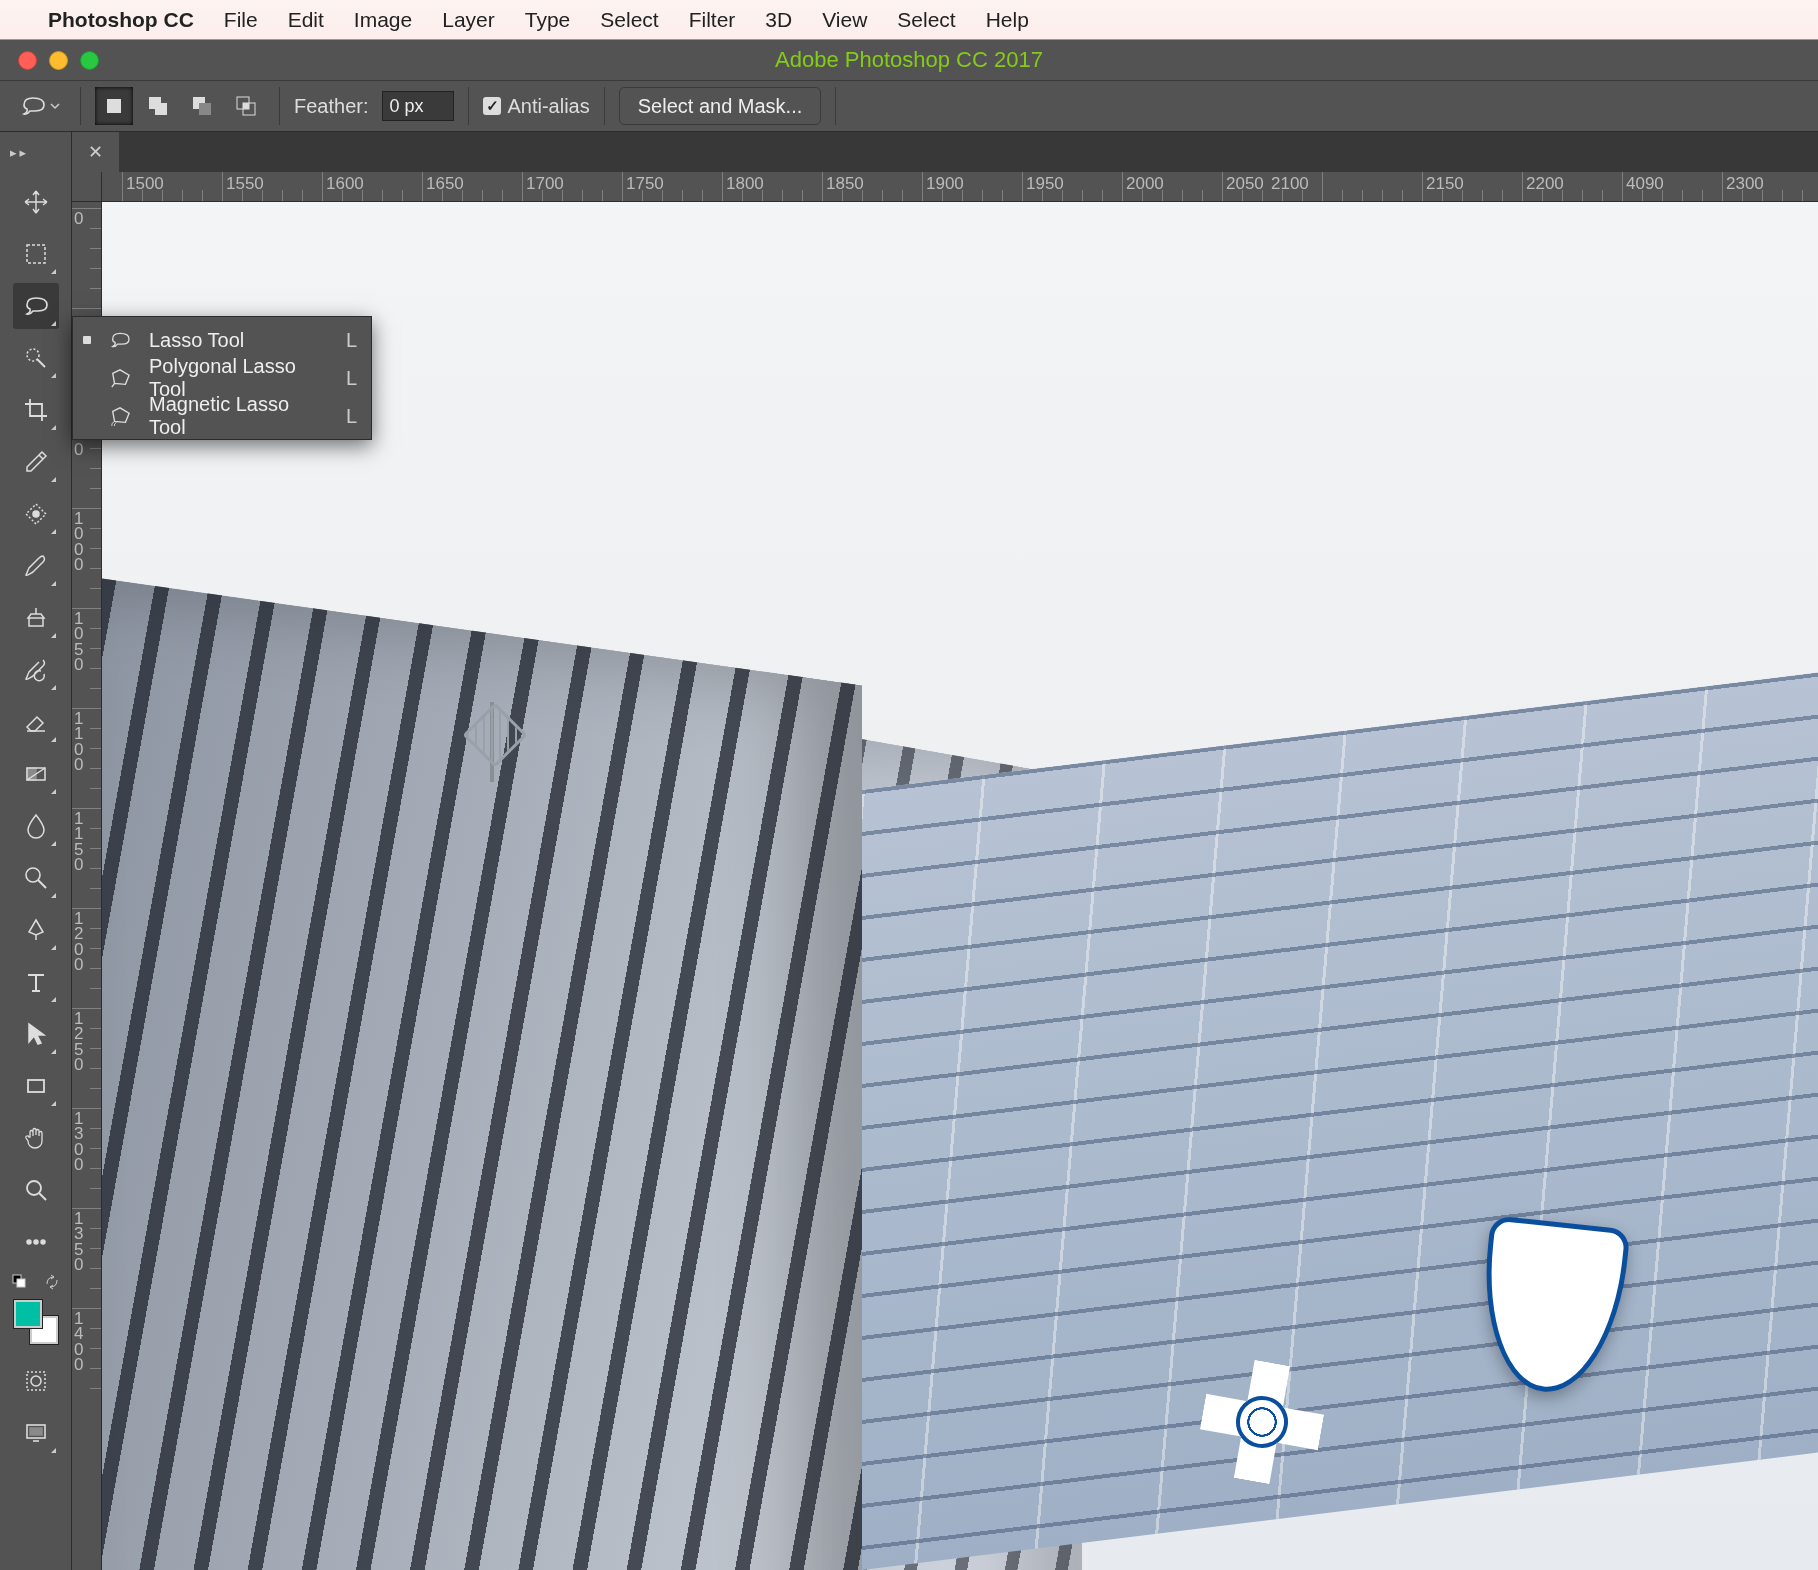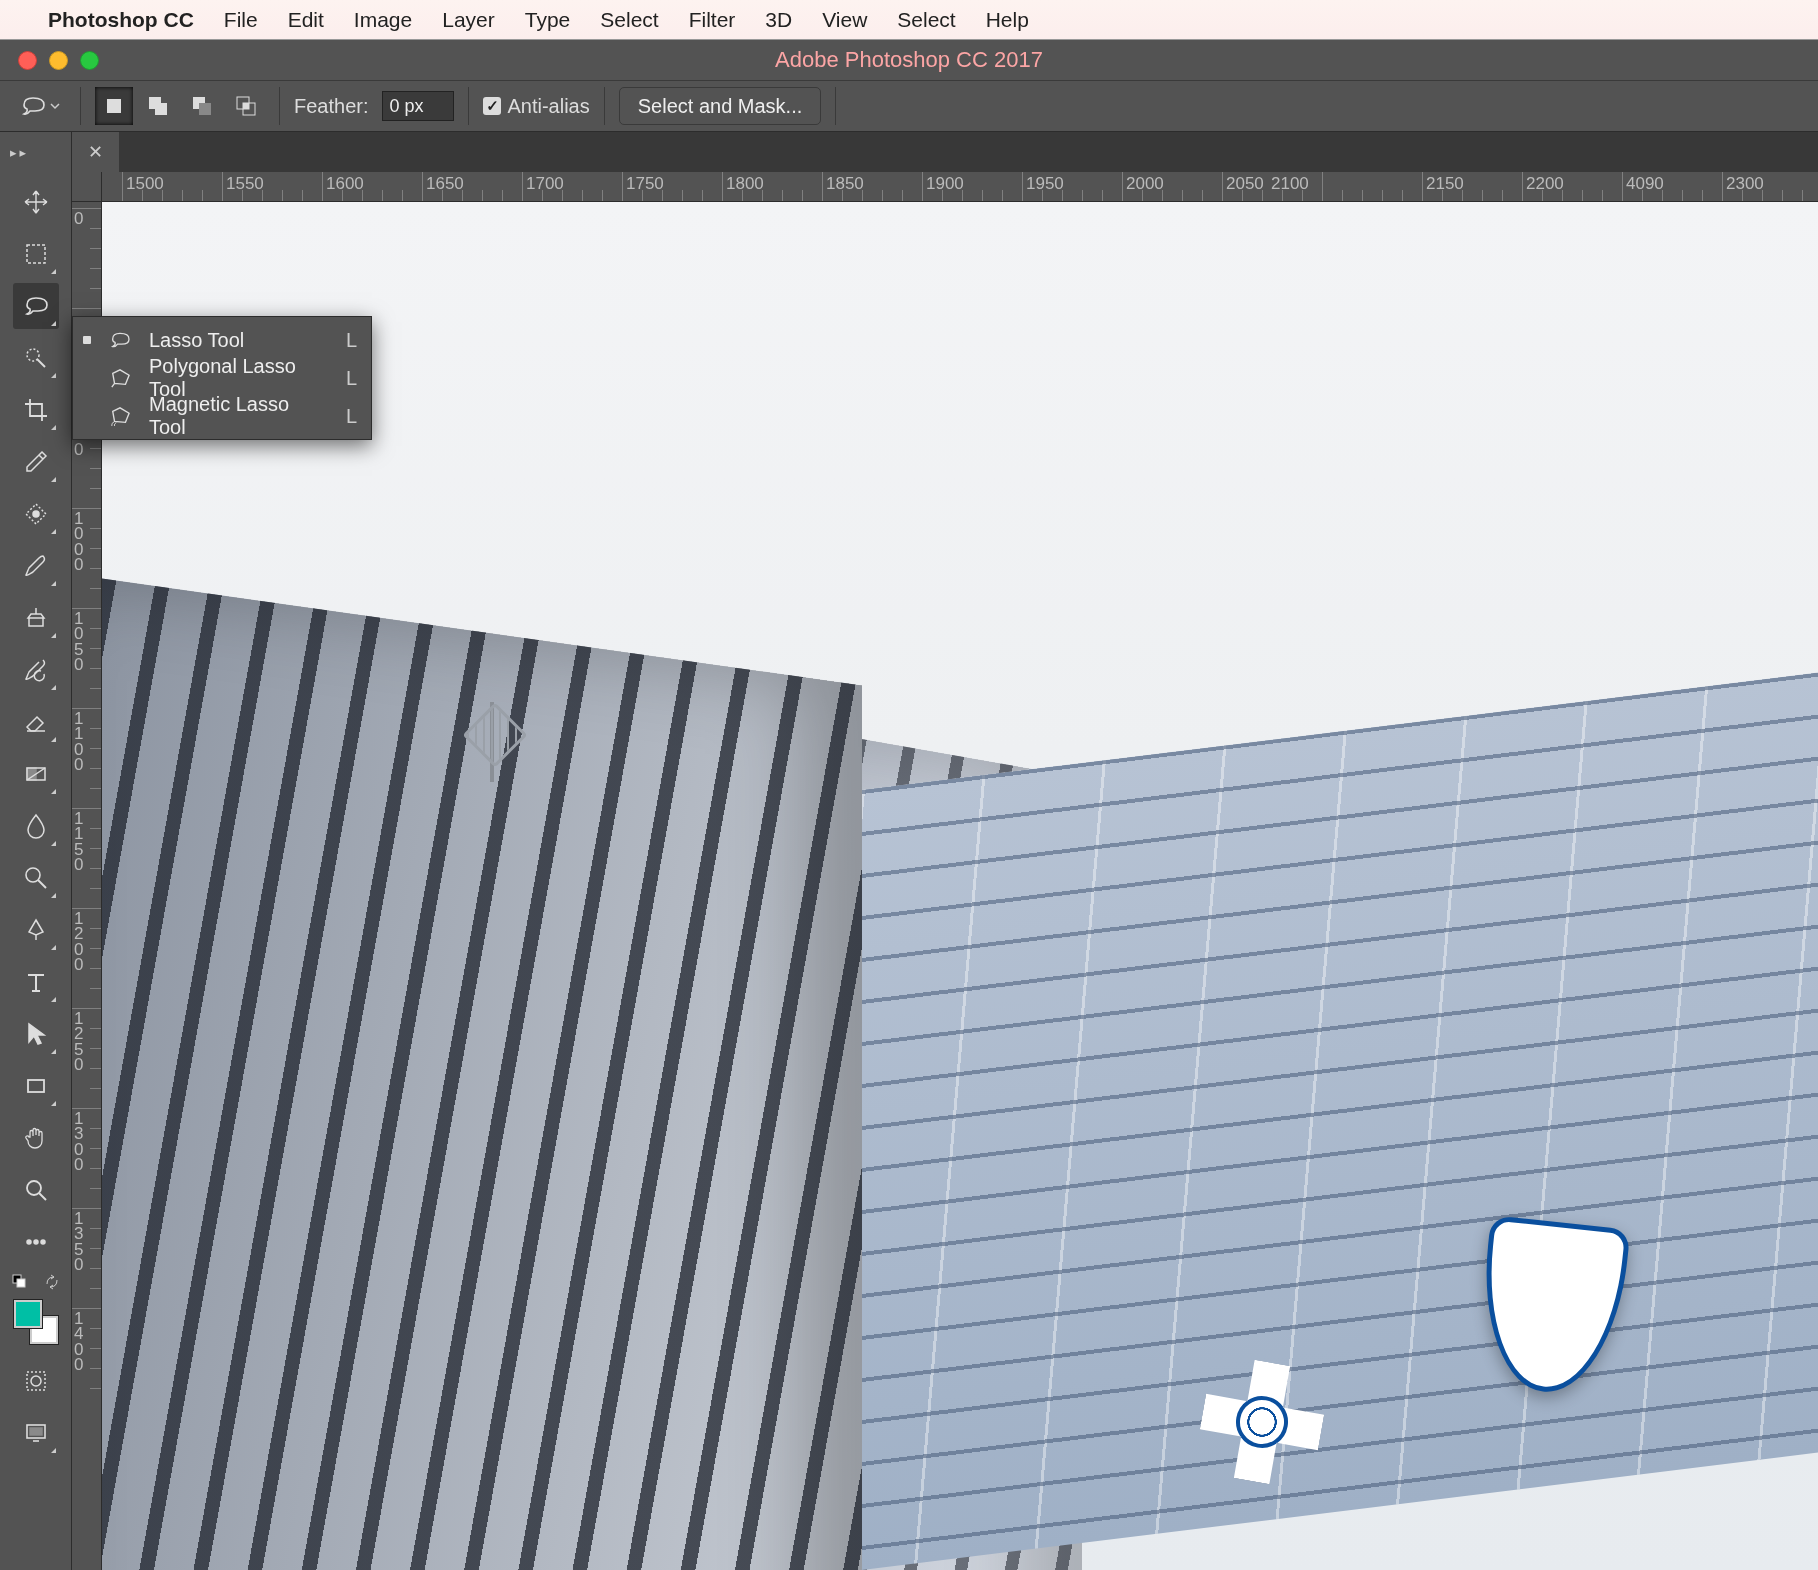--- a/index.html
+++ b/index.html
@@ -11,21 +11,21 @@
   .mac-menu .appname { font-weight: 700; }
   .mac-menu span { cursor: default; }
   
   
   .titlebar { height: 40px; background: #535353; display: flex; align-items: center; position: relative; }
   .traffic { display: flex; gap: 12px; padding-left: 18px; }
   .traffic div { width: 19px; height: 19px; border-radius: 50%; }
   .tl-close { background: #ff5f57; border:1px solid #d1403a;}
   .tl-min   { background: #febc2e; border:1px solid #ce9a22;}
   .tl-max   { background: #28c840; border:1px solid #1f9a31;}
-  .titlebar .title { position:absolute; left:0; right:0; text-align:center; font-size:22px; color:#fca5a5; pointer-events:none;}
+  .titlebar .title { position:absolute; left:0; right:0; text-align:center; font-size:22px; color:#84cc16; pointer-events:none;}
   
   
   .optbar { height: 52px; background: #535353; border-top:1px solid #3a3a3a; border-bottom:1px solid #2c2c2c; display:flex; align-items:center; padding: 1px 14px; gap:14px; }
   .optbar .lasso-ico { display:flex; align-items:center; gap:4px; padding:4px 6px;}
   .optbar .sep { width:1px; height:38px; background:#3a3a3a; }
   .sel-mode { display:flex; gap:6px; }
   .sel-mode div { width:38px; height:38px; background:#535353; display:flex; align-items:center; justify-content:center; }
   .sel-mode div.active { background:#3a3a3a; box-shadow: inset 0 0 4px #000;}
   .sel-mode svg { width:24px; height:24px; }
   .optbar label { color:#ddd; font-size:20px;}

